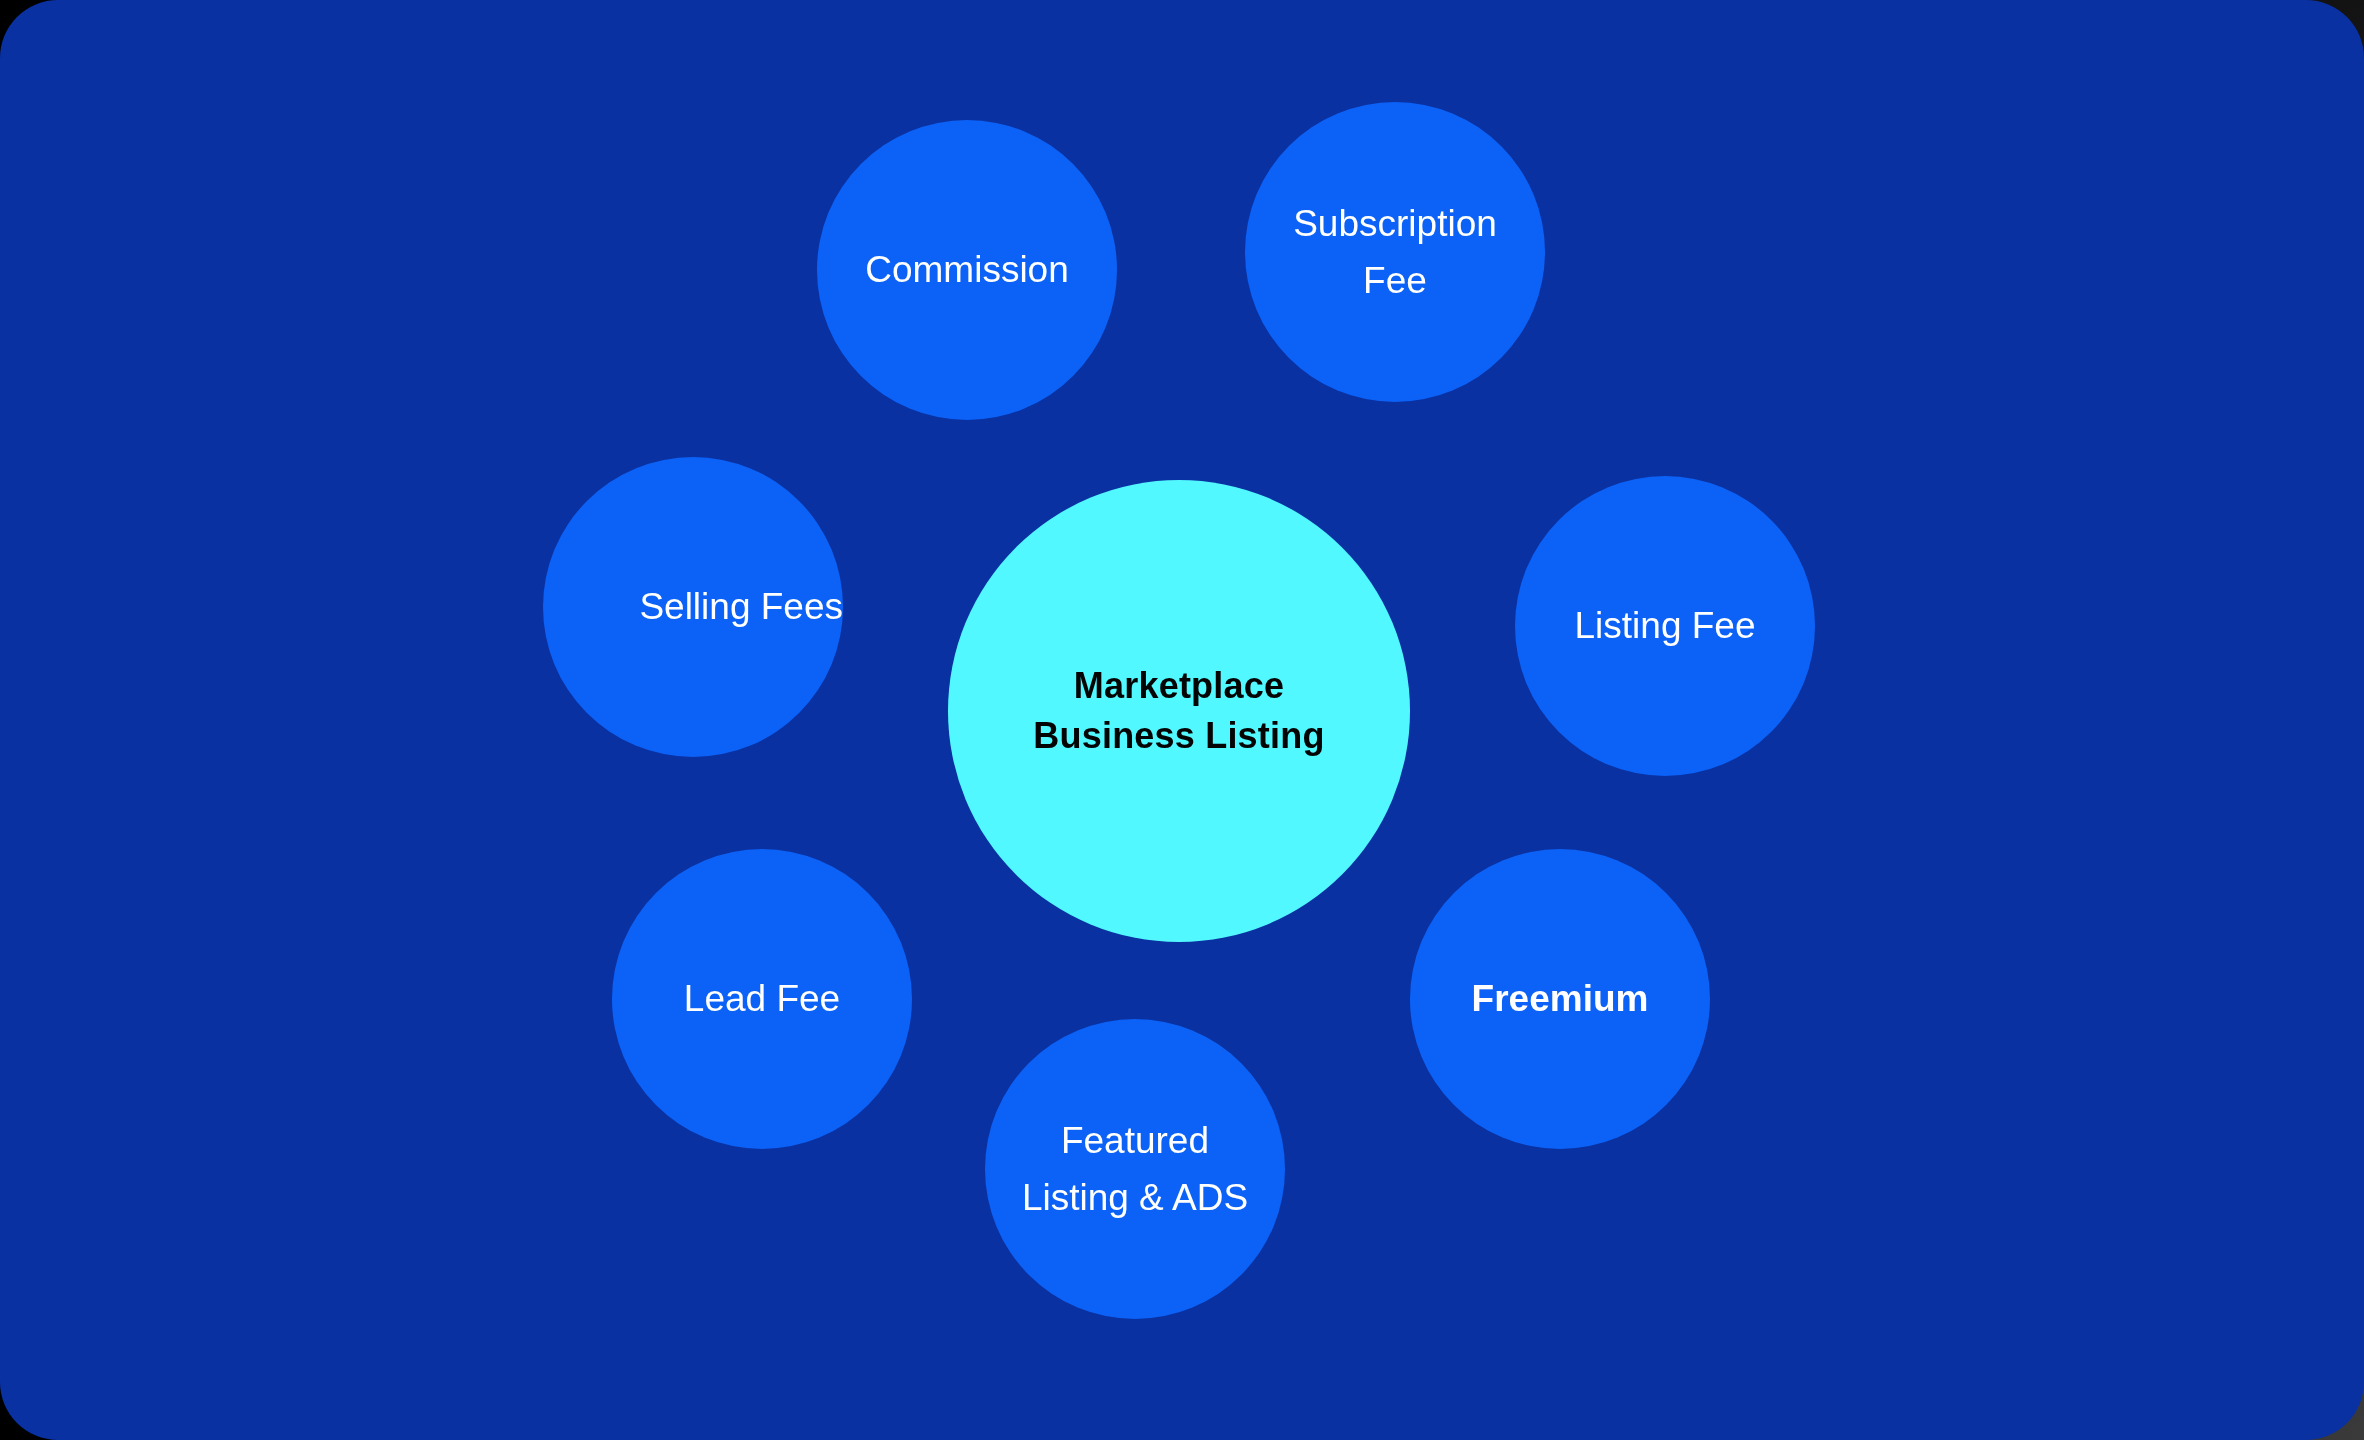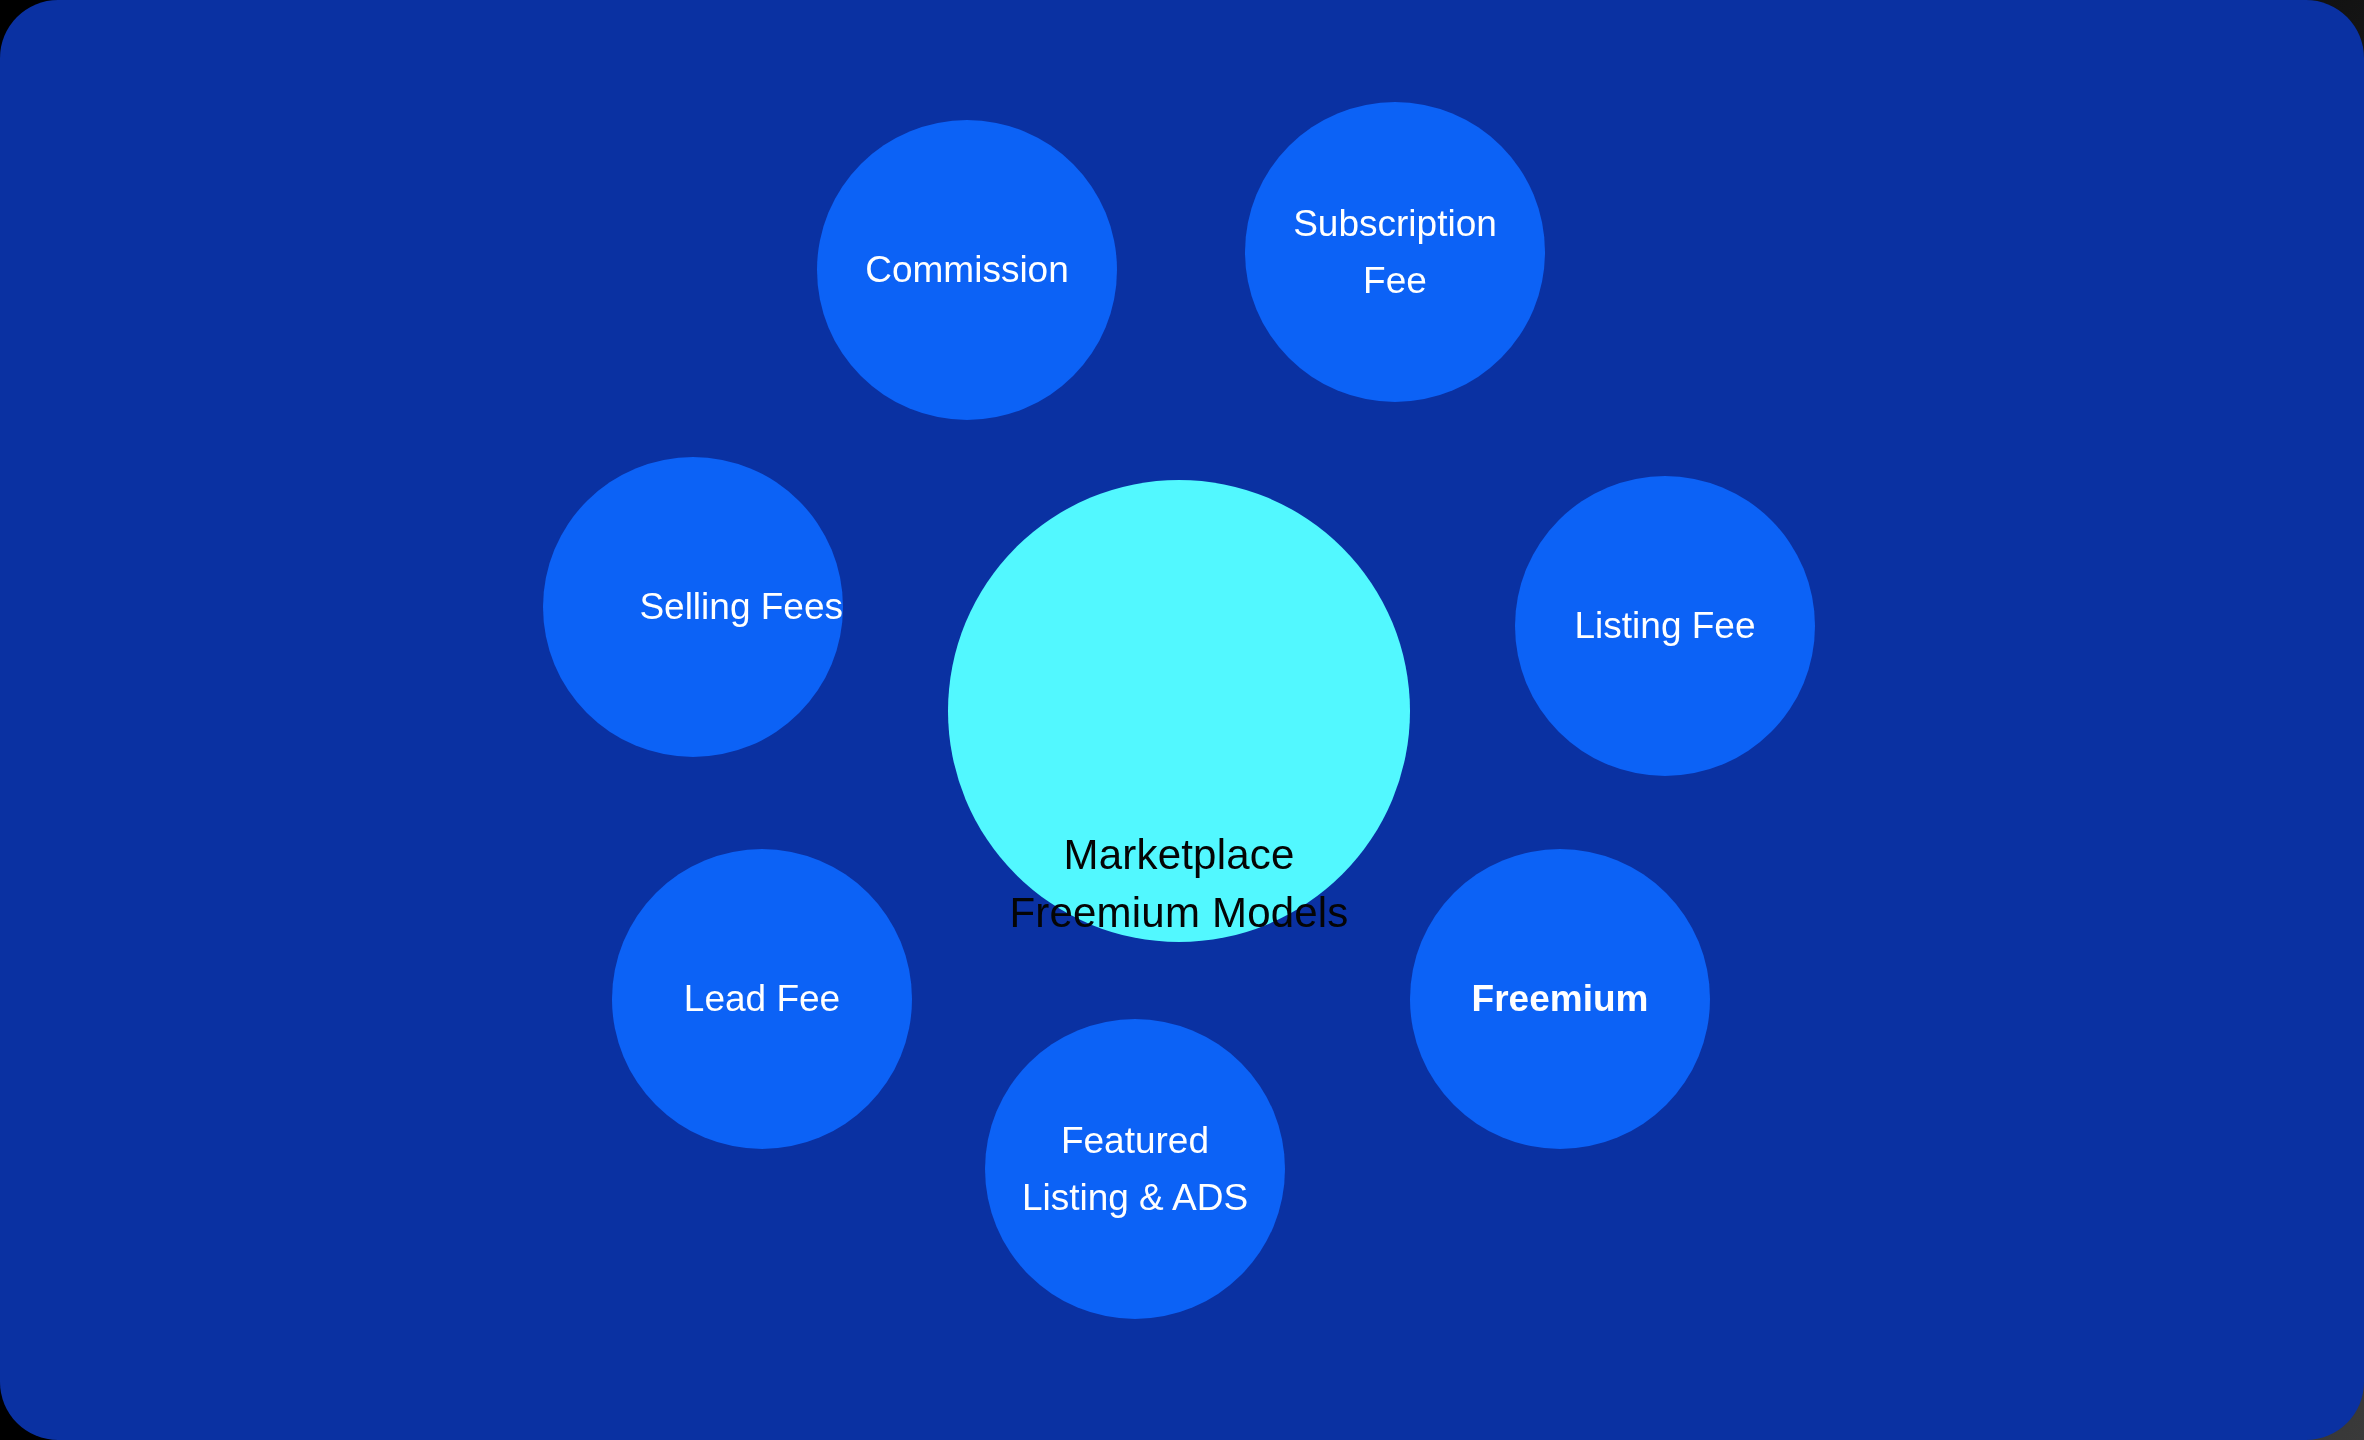--- a/index.html
+++ b/index.html
@@ -23,23 +23,22 @@
   .node--sat{
     width:300px;height:300px;
     background:var(--node-blue,#0C62F6);
     color:var(--node-text,#FFFFFF);
     font-size:37px;font-weight:400;line-height:1.55;
   }
   .node--center{
     width:462px;height:462px;
     background:var(--node-cyan,#52F8FF);
     color:var(--center-text,#050505);
-    font-size:42px;font-weight:400;line-height:1.38;
+    font-size:36px;font-weight:700;line-height:1.38;
     letter-spacing:0.2px;
-    align-items:flex-end;
   }
   .line{display:block;}
   .line:empty{display:none;}
 
   
   .node--center{left:948px;top:480px;}
   .node--commission{left:817px;top:120px;text-align:right;}
   .node--subscription-fee{left:1245px;top:102px;}
   .node--selling-fees{left:543px;top:457px;justify-content:flex-end;}
   .node--listing-fee{left:1515px;top:476px;}
@@ -48,21 +47,21 @@
   .node--featured-listing-ads{left:985px;top:1019px;}
 </style>
 </head>
 <body>
 
 <div class="stage">
 
   <div class="node node--center">
     <div class="node-label">
       <span class="line">Marketplace</span>
-      <span class="line">Freemium Models</span>
+      <span class="line">Business Listing</span>
     </div>
   </div>
 
   <div class="node node--sat node--commission">
     <div class="node-label">
       <span class="line">Commission</span>
 
     </div>
   </div>
 

